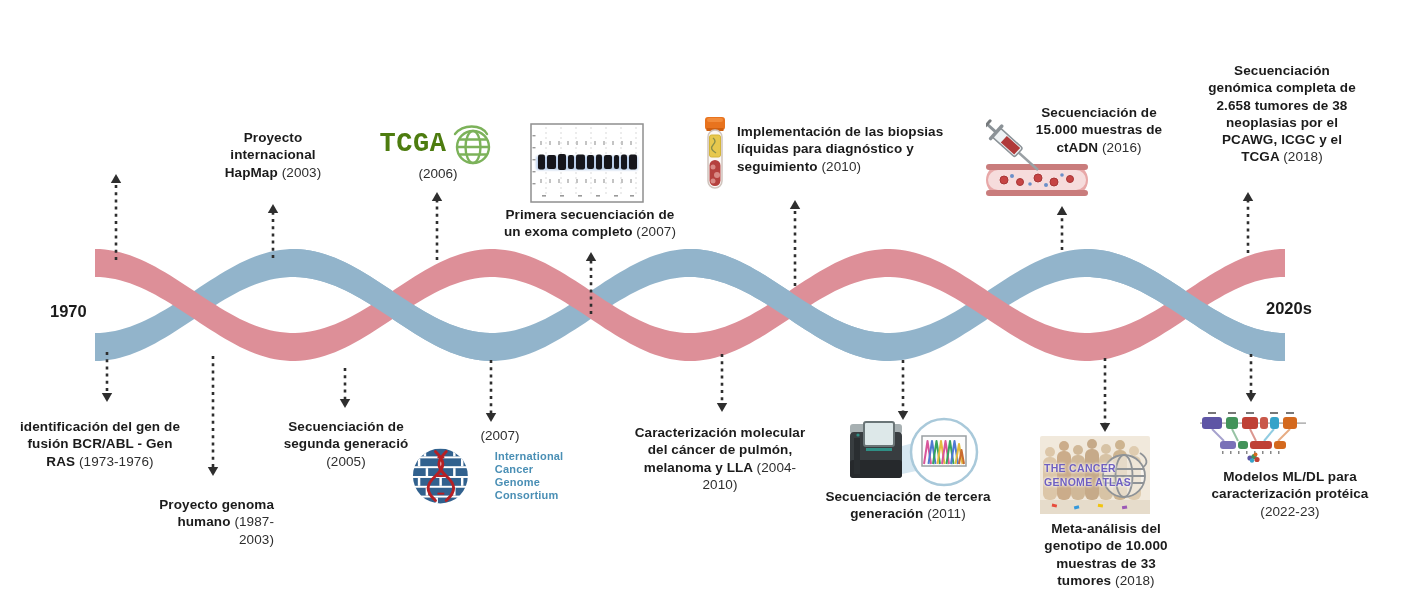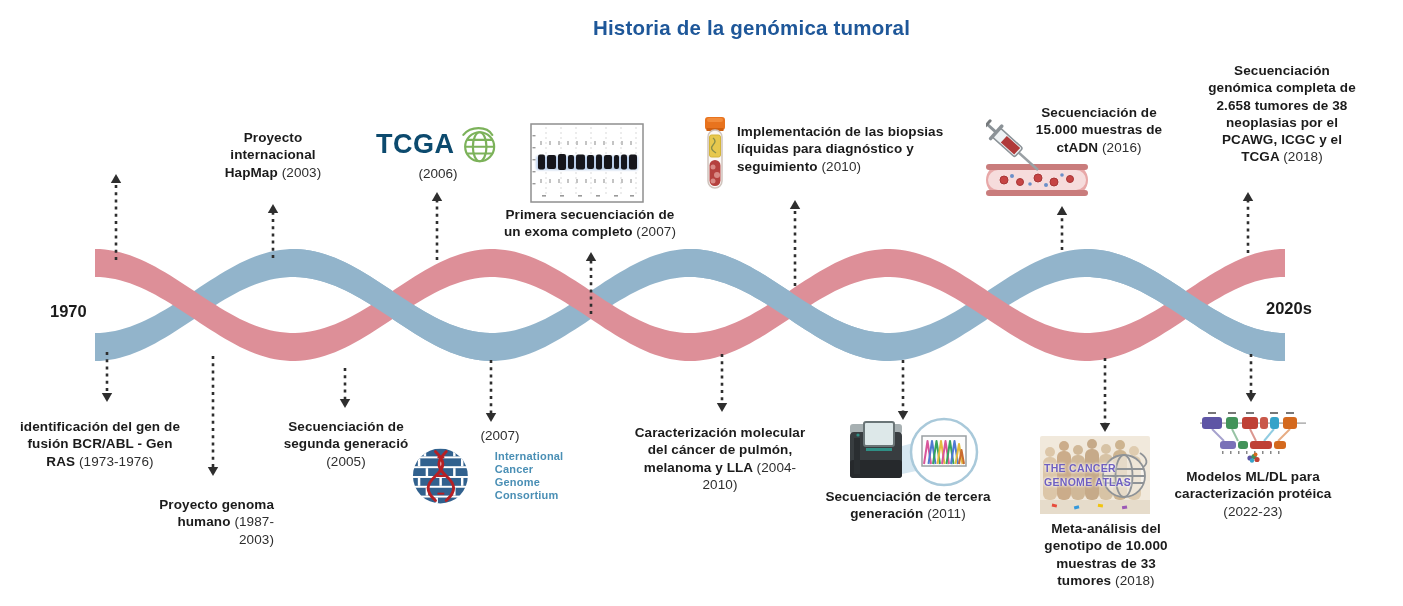--- a/index.html
+++ b/index.html
@@ -12,21 +12,21 @@
   #lbl-start{left:50px;top:302px;}
   #lbl-end{left:1266px;top:299px;}
   .ms{position:absolute;font-size:13.5px;font-weight:700;color:#1b1b1b;
       line-height:1.28;text-align:center;letter-spacing:.1px;}
   .ms .y, .y{font-weight:400;color:#2e2e2e;}
   .icon{position:absolute;}
   #m-sanger{left:62px;top:118px;width:124px;text-align:left;}
   #m-hapmap{left:217px;top:129px;width:112px;}
   #tcga-block{position:absolute;left:376px;top:120px;width:124px;text-align:center;}
   .tcga-row{display:flex;align-items:center;justify-content:center;gap:2px;}
-  #tcga-word{font-size:27px;font-weight:700;color:#0c4a6e;letter-spacing:.5px;}
+  #tcga-word{font-size:27px;font-weight:700;color:#4d7c0f;letter-spacing:.5px;font-family:Liberation Mono, monospace;}
   .tcga-year{font-size:13.5px;margin-top:-2px;}
   #exoma-plot{left:530px;top:123px;}
   #m-exoma{left:500px;top:206px;width:180px;}
   #tube-icon{left:702px;top:115px;}
   #m-biopsias{left:737px;top:123px;width:215px;text-align:left;}
   #ctadn-icon{left:986px;top:112px;}
   #m-ctadn{left:1026px;top:104px;width:146px;}
   #m-pcawg{left:1203px;top:62px;width:158px;}
   #m-bcrabl{left:14px;top:418px;width:172px;}
   #m-genoma{left:152px;top:496px;width:122px;text-align:right;}
@@ -37,28 +37,27 @@
   .icgc-text{font-size:11px;font-weight:700;color:#4a8fb5;line-height:1.18;letter-spacing:.2px;}
   #m-caracterizacion{left:631px;top:424px;width:178px;}
   #seq-svg{left:840px;top:408px;}
   #m-tercera{left:812px;top:488px;width:192px;}
   #atlas-img{position:absolute;left:1040px;top:436px;width:110px;height:78px;}
   #atlas-text{position:absolute;left:4px;top:26px;font-size:10.5px;font-weight:700;
               color:#6f5fc0;line-height:1.3;letter-spacing:.3px;
               text-shadow:0 0 3px #fff,0 0 3px #fff;}
   #m-meta{left:1030px;top:520px;width:152px;}
   #protein-svg{left:1198px;top:410px;}
-  #m-mldl{left:1165px;top:468px;width:176px;}
+  #m-mldl{left:1202px;top:468px;width:176px;}
 </style>
 </head>
 <body>
 
 <div class="canvas">
 
-  <h1 id="title" style="color: rgb(30, 87, 153);">Historia de la genómica tumoral</h1>
 
   <svg id="helix-svg" width="1403" height="606" viewBox="0 0 1403 606">
       <defs>
         <clipPath id="bclip">
           <rect x="292" y="240" width="200" height="130"></rect>
           <rect x="688" y="240" width="200" height="130"></rect>
           <rect x="1084" y="240" width="202" height="130"></rect>
         </clipPath>
       </defs>
       <path d="M95,333.0L100,332.9L105,332.5L110,331.8L115,330.9L120,329.7L125,328.3L130,326.7L135,324.8L140,322.8L145,320.5L150,318.0L155,315.4L160,312.6L165,309.7L170,306.7L175,303.6L180,300.3L185,297.1L190,293.8L195,290.4L200,287.1L205,283.8L210,280.6L215,277.4L220,274.3L225,271.3L230,268.4L235,265.7L240,263.1L245,260.7L250,258.5L255,256.5L260,254.7L265,253.2L270,251.8L275,250.8L280,249.9L285,249.4L290,249.1L295,249.0L300,249.2L305,249.7L310,250.5L315,251.5L320,252.7L325,254.2L330,255.9L335,257.8L340,260.0L345,262.3L350,264.8L355,267.5L360,270.3L365,273.3L370,276.3L375,279.5L380,282.7L385,286.0L390,289.3L395,292.7L400,296.0L405,299.3L410,302.5L415,305.7L420,308.7L425,311.7L430,314.5L435,317.2L440,319.7L445,322.0L450,324.2L455,326.1L460,327.8L465,329.3L470,330.6L475,331.5L480,332.3L485,332.8L490,333.0L495,332.9L500,332.6L505,332.1L510,331.2L515,330.2L520,328.8L525,327.3L530,325.5L535,323.5L540,321.3L545,318.9L550,316.3L555,313.6L560,310.7L565,307.7L570,304.6L575,301.4L580,298.2L585,294.9L590,291.5L595,288.2L600,284.9L605,281.6L610,278.4L615,275.3L620,272.3L625,269.4L630,266.6L635,264.0L640,261.5L645,259.2L650,257.1L655,255.3L660,253.7L665,252.2L670,251.1L675,250.2L680,249.5L685,249.1L690,249.0L695,249.1L700,249.5L705,250.2L710,251.1L715,252.3L720,253.7L725,255.3L730,257.2L735,259.2L740,261.5L745,264.0L750,266.6L755,269.4L760,272.3L765,275.3L770,278.5L775,281.7L780,284.9L785,288.2L790,291.6L795,294.9L800,298.2L805,301.4L810,304.6L815,307.7L820,310.7L825,313.6L830,316.3L835,318.9L840,321.3L845,323.5L850,325.5L855,327.3L860,328.8L865,330.2L870,331.2L875,332.1L880,332.6L885,332.9L890,333.0L895,332.8L900,332.3L905,331.5L910,330.5L915,329.3L920,327.8L925,326.1L930,324.2L935,322.0L940,319.7L945,317.2L950,314.5L955,311.7L960,308.7L965,305.6L970,302.5L975,299.3L980,296.0L985,292.7L990,289.3L995,286.0L1000,282.7L1005,279.5L1010,276.3L1015,273.3L1020,270.3L1025,267.5L1030,264.8L1035,262.3L1040,260.0L1045,257.8L1050,255.9L1055,254.2L1060,252.7L1065,251.4L1070,250.5L1075,249.7L1080,249.2L1085,249.0L1090,249.1L1095,249.4L1100,249.9L1105,250.8L1110,251.8L1115,253.2L1120,254.7L1125,256.5L1130,258.5L1135,260.7L1140,263.1L1145,265.7L1150,268.4L1155,271.3L1160,274.3L1165,277.4L1170,280.6L1175,283.8L1180,287.1L1185,290.5L1190,293.8L1195,297.1L1200,300.4L1205,303.6L1210,306.7L1215,309.7L1220,312.6L1225,315.4L1230,318.1L1235,320.5L1240,322.8L1245,324.9L1250,326.7L1255,328.4L1260,329.8L1265,330.9L1270,331.8L1275,332.5L1280,332.9L1285,333.0L1285,361.0L1280,360.9L1275,360.5L1270,359.8L1265,358.9L1260,357.8L1255,356.4L1250,354.7L1245,352.9L1240,350.8L1235,348.5L1230,346.1L1225,343.4L1220,340.6L1215,337.7L1210,334.7L1205,331.6L1200,328.4L1195,325.1L1190,321.8L1185,318.5L1180,315.1L1175,311.8L1170,308.6L1165,305.4L1160,302.3L1155,299.3L1150,296.4L1145,293.7L1140,291.1L1135,288.7L1130,286.5L1125,284.5L1120,282.7L1115,281.2L1110,279.8L1105,278.8L1100,277.9L1095,277.4L1090,277.1L1085,277.0L1080,277.2L1075,277.7L1070,278.5L1065,279.4L1060,280.7L1055,282.2L1050,283.9L1045,285.8L1040,288.0L1035,290.3L1030,292.8L1025,295.5L1020,298.3L1015,301.3L1010,304.3L1005,307.5L1000,310.7L995,314.0L990,317.3L985,320.7L980,324.0L975,327.3L970,330.5L965,333.6L960,336.7L955,339.7L950,342.5L945,345.2L940,347.7L935,350.0L930,352.2L925,354.1L920,355.8L915,357.3L910,358.5L905,359.5L900,360.3L895,360.8L890,361.0L885,360.9L880,360.6L875,360.1L870,359.2L865,358.2L860,356.8L855,355.3L850,353.5L845,351.5L840,349.3L835,346.9L830,344.3L825,341.6L820,338.7L815,335.7L810,332.6L805,329.4L800,326.2L795,322.9L790,319.6L785,316.2L780,312.9L775,309.7L770,306.5L765,303.3L760,300.3L755,297.4L750,294.6L745,292.0L740,289.5L735,287.2L730,285.2L725,283.3L720,281.7L715,280.3L710,279.1L705,278.2L700,277.5L695,277.1L690,277.0L685,277.1L680,277.5L675,278.2L670,279.1L665,280.2L660,281.7L655,283.3L650,285.1L645,287.2L640,289.5L635,292.0L630,294.6L625,297.4L620,300.3L615,303.3L610,306.4L605,309.6L600,312.9L595,316.2L590,319.5L585,322.9L580,326.2L575,329.4L570,332.6L565,335.7L560,338.7L555,341.6L550,344.3L545,346.9L540,349.3L535,351.5L530,353.5L525,355.3L520,356.8L515,358.2L510,359.2L505,360.1L500,360.6L495,360.9L490,361.0L485,360.8L480,360.3L475,359.5L470,358.6L465,357.3L460,355.8L455,354.1L450,352.2L445,350.0L440,347.7L435,345.2L430,342.5L425,339.7L420,336.7L415,333.7L410,330.5L405,327.3L400,324.0L395,320.7L390,317.3L385,314.0L380,310.7L375,307.5L370,304.3L365,301.3L360,298.3L355,295.5L350,292.8L345,290.3L340,288.0L335,285.8L330,283.9L325,282.2L320,280.7L315,279.5L310,278.5L305,277.7L300,277.2L295,277.0L290,277.1L285,277.4L280,277.9L275,278.8L270,279.8L265,281.2L260,282.7L255,284.5L250,286.5L245,288.7L240,291.1L235,293.7L230,296.4L225,299.3L220,302.3L215,305.4L210,308.6L205,311.8L200,315.1L195,318.4L190,321.8L185,325.1L180,328.3L175,331.6L170,334.7L165,337.7L160,340.6L155,343.4L150,346.0L145,348.5L140,350.8L135,352.8L130,354.7L125,356.3L120,357.7L115,358.9L110,359.8L105,360.5L100,360.9L95,361.0Z" fill="#92B4CB"></path>

